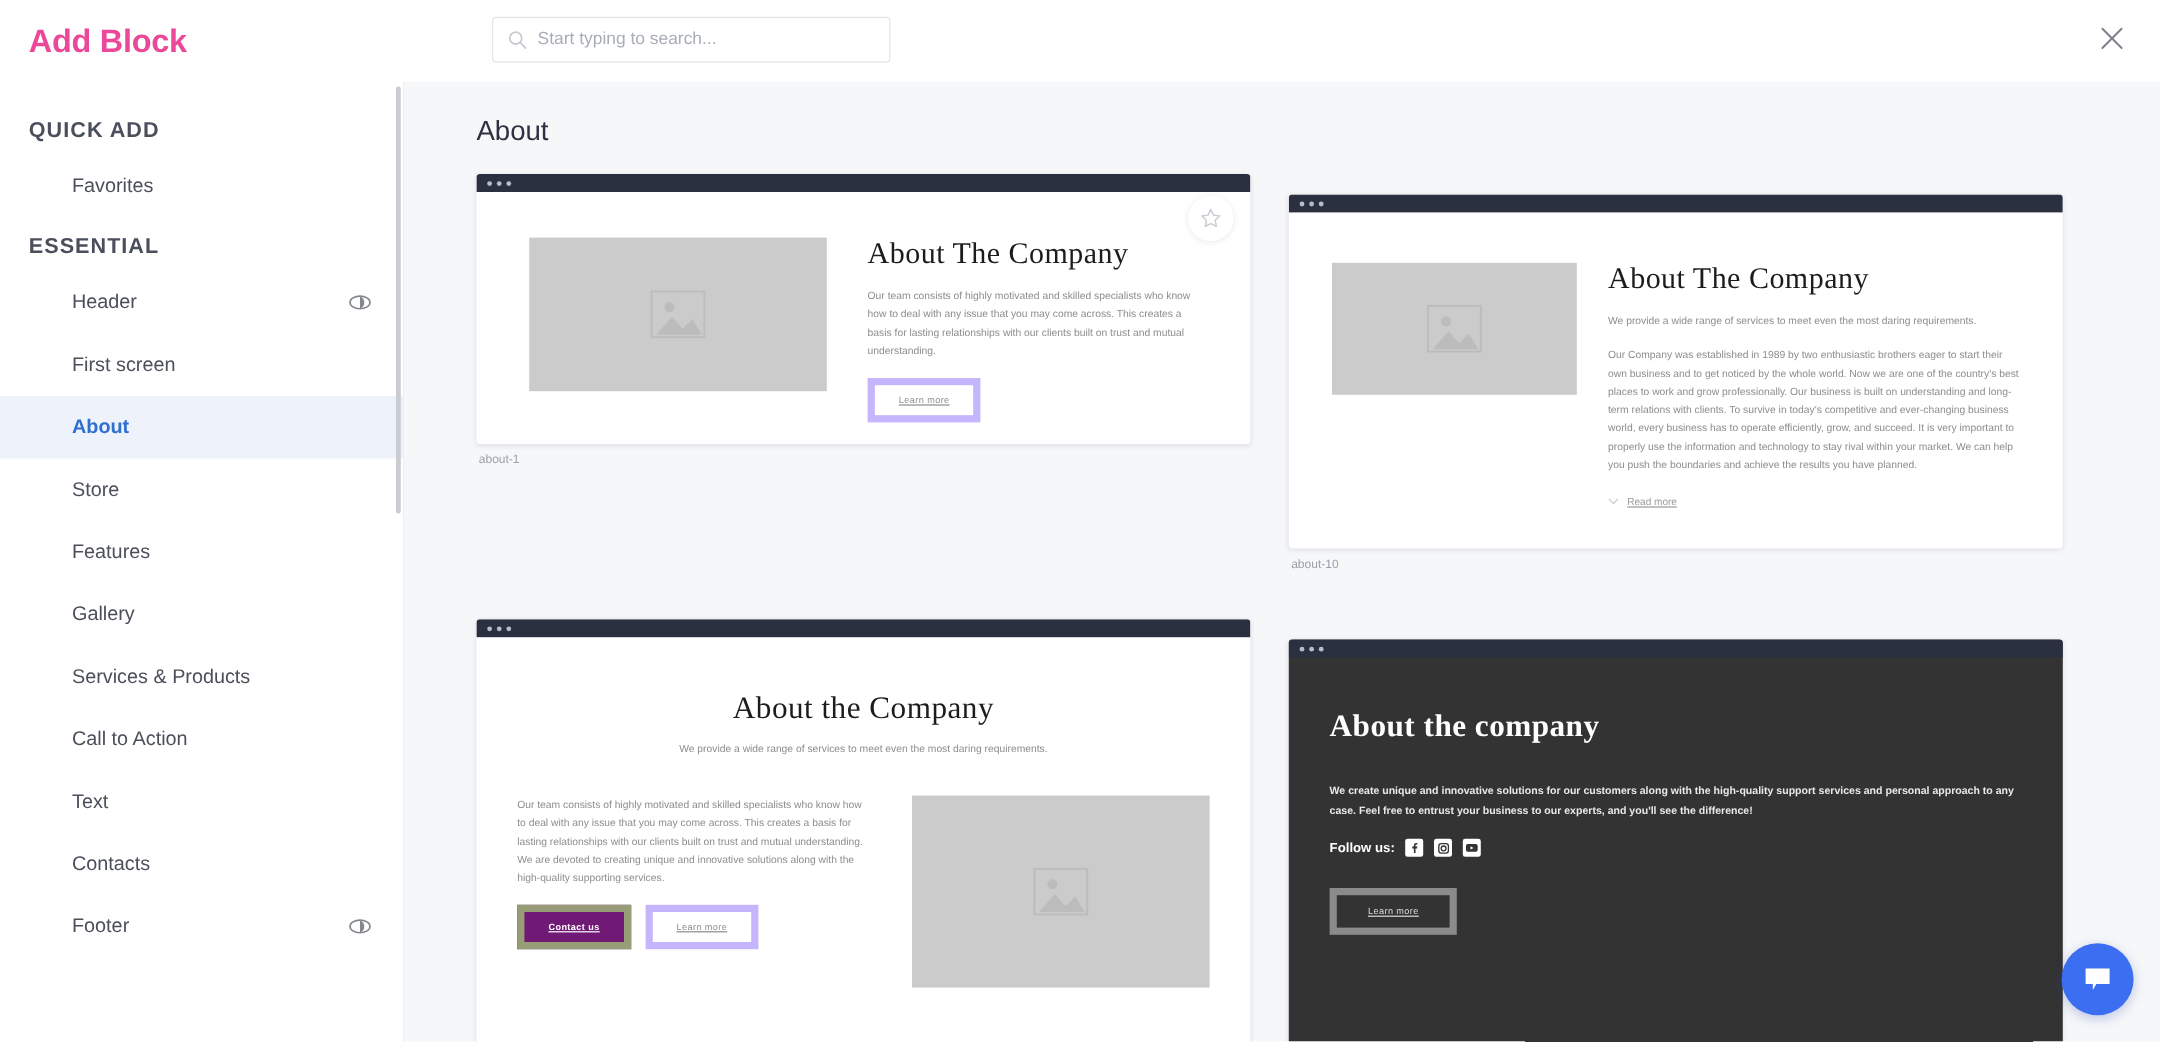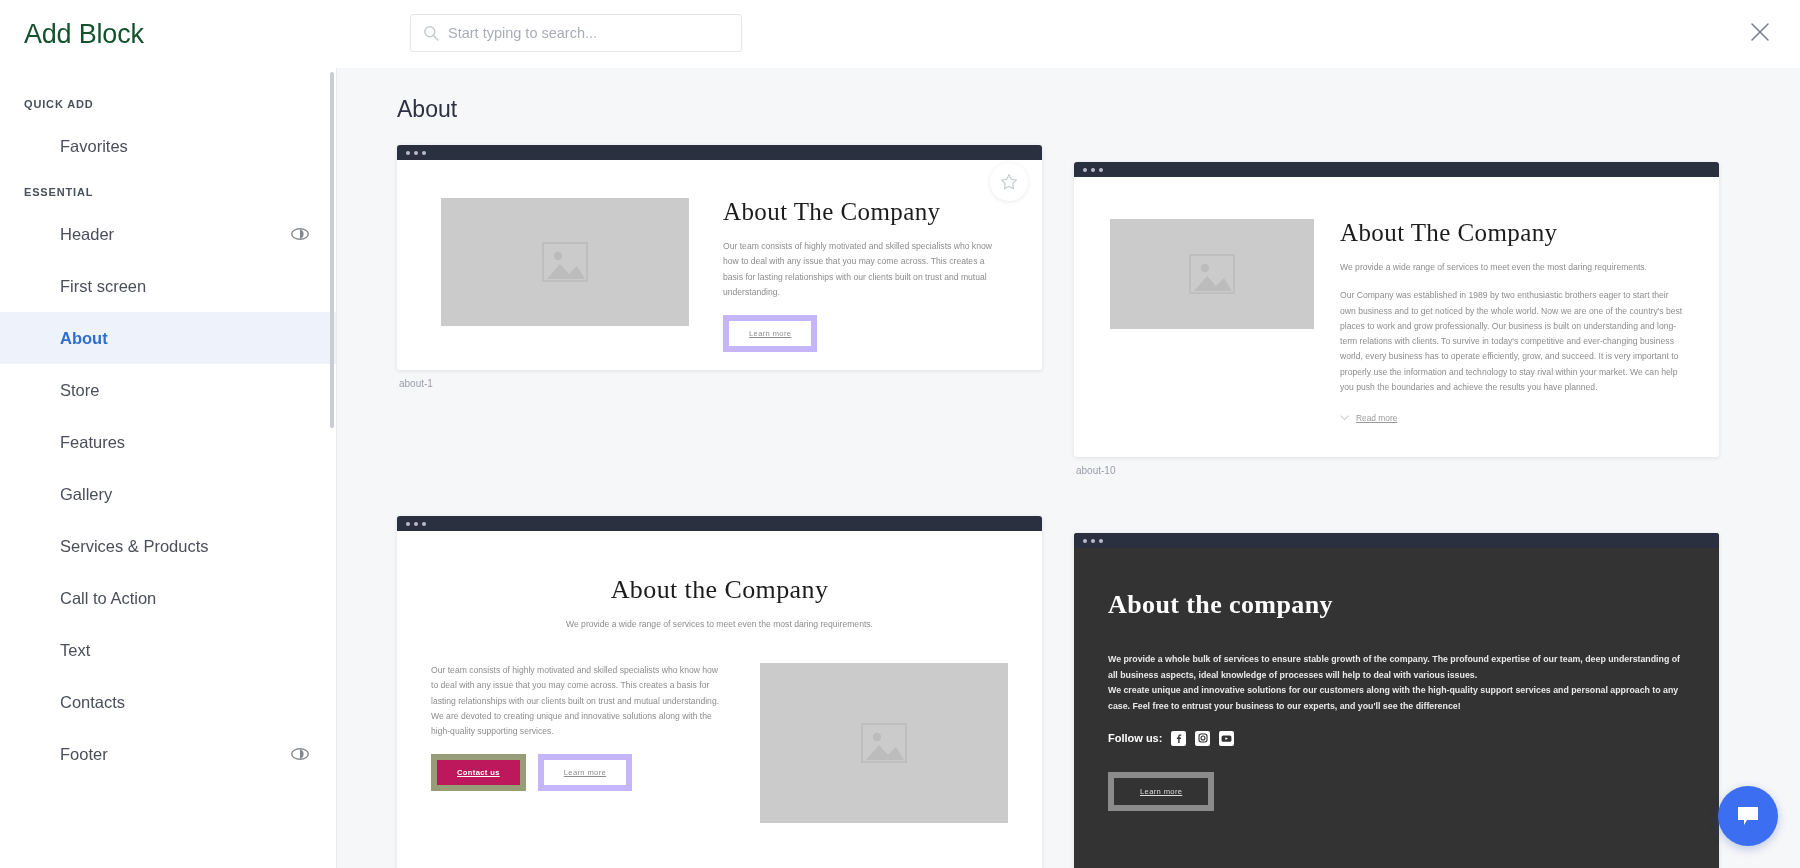--- a/index.html
+++ b/index.html
@@ -9,21 +9,21 @@
     background: #ffffff; overflow: hidden;
   }
   .app { position: relative; width: 1800px; height: 868px; display: flex; flex-direction: column; }
 
   
   .topbar {
     height: 68px; flex: 0 0 68px; background: #fff;
     display: flex; align-items: center; position: relative; z-index: 30;
   }
   .app-title {
-    font-size: 27px; color: #14532d; font-weight: 400;
+    font-size: 27px; color: #ec4899; font-weight: 700;
     margin-left: 24px; letter-spacing: -0.2px; width: 300px;
   }
   .search-wrap {
     position: absolute; left: 410px; top: 14px;
     width: 332px; height: 38px;
     border: 1px solid #e2e5ea; border-radius: 3px; background: #fff;
     display: flex; align-items: center; padding: 0 12px;
   }
   .search-icon { width: 16px; height: 16px; flex: 0 0 16px; margin-right: 9px; opacity: .55; }
   .search-input {
@@ -39,21 +39,21 @@
   
   .body-row { flex: 1; display: flex; min-height: 0; position: relative; }
 
   
   .sidebar {
     width: 337px; flex: 0 0 337px; background: #fff;
     border-right: 1px solid #e8eaed; position: relative;
     overflow: hidden; padding-top: 16px;
   }
   .side-group-title {
-    font-size: 11px; letter-spacing: .85px; color: #4a4f5c;
+    font-size: 18px; letter-spacing: .85px; color: #4a4f5c;
     font-weight: 600; padding: 14px 0 10px 24px; text-transform: uppercase;
   }
   .side-item {
     height: 52px; display: flex; align-items: center;
     padding-left: 60px; padding-right: 26px;
     font-size: 16.5px; color: #4b4f5a; cursor: pointer;
   }
   .side-item.active { background: #eef2fb; color: #2f6fd0; font-weight: 600; }
   .side-item .lbl { flex: 1; }
   .eye-icon { width: 20px; height: 16px; flex: 0 0 20px; opacity: .72; }
@@ -98,21 +98,21 @@
   .ph-glyph { width: 56px; height: 46px; opacity: .30; }
   .pv-h1 {
     font-family: "Liberation Serif", serif; font-size: 25px;
     color: #1c1c1c; font-weight: 400; letter-spacing: .4px; margin-bottom: 13px;
   }
   .pv-p { font-size: 8.6px; line-height: 1.78; color: #8d8d8d; }
   .pv-btn {
     display: inline-block; margin-top: 15px; border: 6px solid #c4b5fd;
     padding: 8px 20px; font-size: 7.6px; color: #8d8d8d; letter-spacing: .35px; text-decoration: underline;
   }
-  .pv-btn.solid { background: #be185d; border-color: #969d77; color: #fff; font-weight: 700; }
+  .pv-btn.solid { background: #701a75; border-color: #969d77; color: #fff; font-weight: 700; }
   .readmore { display: flex; align-items: center; gap: 7px; margin-top: 18px; }
   .chev { width: 9px; height: 6px; opacity: .45; }
   .readmore span { font-size: 8.4px; color: #9b9b9b; text-decoration: underline; }
 
   
   .dark { background: #333333; }
   .dark .pv-h1 { color: #fff; font-weight: 700; font-size: 26px; }
   .dark .pv-p { color: #e9e9e9; font-weight: 700; font-size: 8.8px; }
   .follow-row { display: flex; align-items: center; gap: 9px; margin-top: 16px; }
   .follow-lbl { font-size: 11px; color: #fff; font-weight: 700; }
@@ -335,21 +335,20 @@
 
           <div class="card-wrap" style="margin-top:57px;">
             <div class="browser dark" style="height:380px;">
               <div class="browser-bar">
                 <span class="dot"></span>
                 <span class="dot"></span>
                 <span class="dot"></span>
               </div>
               <div class="pv" style="padding:42px 34px;">
                 <div class="pv-h1" style="margin-bottom:32px;">About the company</div>
-                <div class="pv-p">We provide a whole bulk of services to ensure stable growth of the company. The profound expertise of our team, deep understanding of all business aspects, ideal knowledge of processes will help to deal with various issues.</div>
                 <div class="pv-p">We create unique and innovative solutions for our customers along with the high-quality support services and personal approach to any case. Feel free to entrust your business to our experts, and you'll see the difference!</div>
                 <div class="follow-row">
                   <span class="follow-lbl">Follow us:</span>
                   <span class="soc">
                     <svg width="9" height="9" viewBox="0 0 9 9">
                         <path d="M5.6 9V5H6.9l.2-1.5H5.6V2.6c0-.45.12-.75.75-.75H7.2V.5C7.0.47 6.56.43 6.05.43c-1.08 0-1.82.66-1.82 1.87V3.5H2.9V5h1.33v4z" fill="#333"></path>
                       </svg>
                   </span>
                   <span class="soc">
                     <svg width="10" height="10" viewBox="0 0 10 10">

